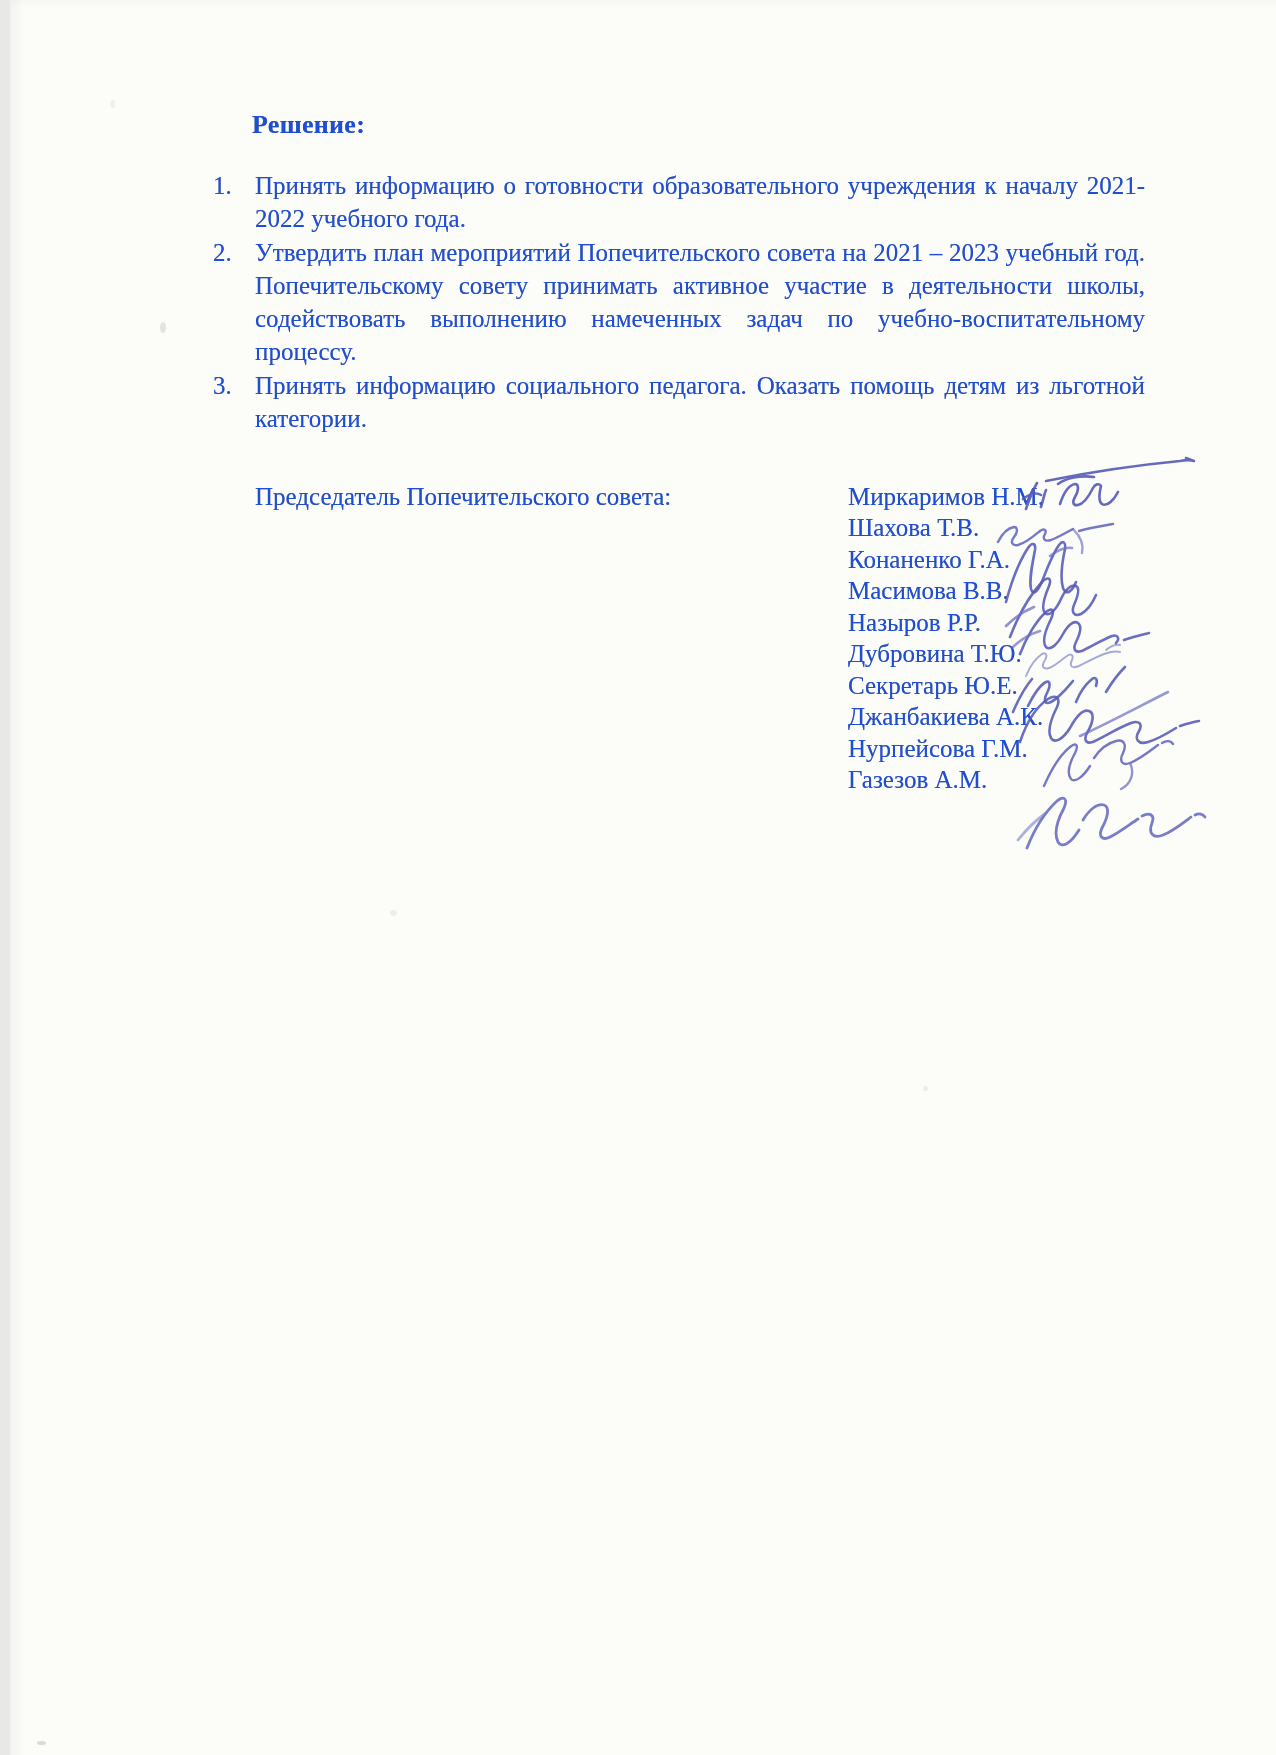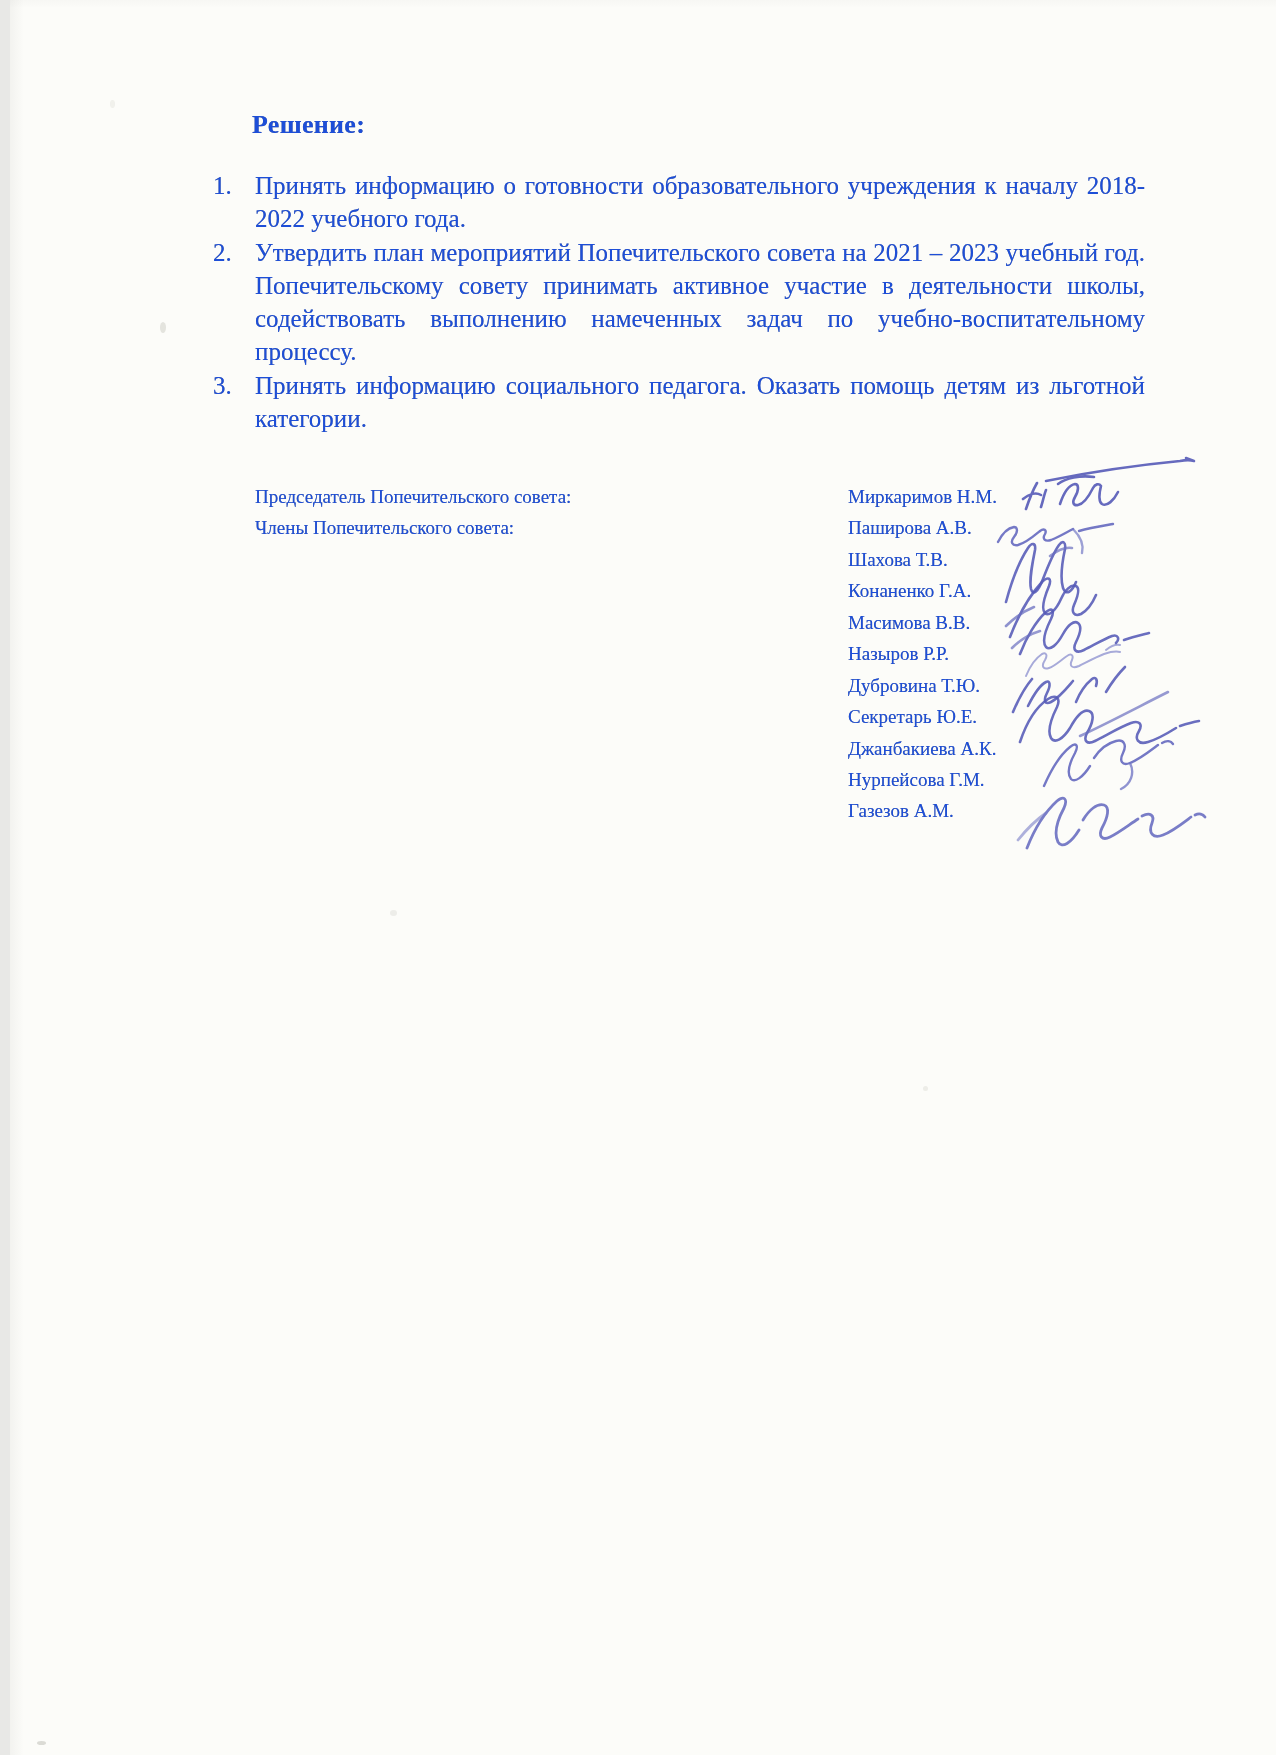--- a/index.html
+++ b/index.html
@@ -35,21 +35,21 @@
     position:relative;
     padding-left:42px;
     text-align:justify;
     text-shadow:0 0 0.5px rgba(50,50,50,0.5);
   }
   ol.decisions li .num{
     position:absolute;left:0;top:0;
   }
   .sig-block{
     position:absolute;left:245px;top:481px;width:960px;
-    font-size:19px;
+    font-size:25px;
   }
   .sig-row{
     display:flex;align-items:flex-start;
     height:31.45px;line-height:31.45px;
     white-space:nowrap;
     text-shadow:0 0 0.5px rgba(50,50,50,0.5);
   }
   .sig-row .role{width:593px;flex:none;}
   .sig-row .name{flex:none;}
   #sig-layer{
@@ -70,42 +70,38 @@
 </head>
 <body>
 
 <div id="page">
 
   <div class="heading">Решение:</div>
 
   <ol class="decisions">
     <li>
       <span class="num">1.</span>
-      <span class="txt">Принять информацию о готовности образовательного учреждения к началу 2018-2022 учебного года.</span>
+      <span class="txt">Принять информацию о готовности образовательного учреждения к началу 2021-2022 учебного года.</span>
     </li>
     <li>
       <span class="num">2.</span>
       <span class="txt">Утвердить план мероприятий Попечительского совета на 2021 – 2023 учебный год. Попечительскому совету принимать активное участие в деятельности школы, содействовать выполнению намеченных задач по учебно-воспитательному процессу.</span>
     </li>
     <li>
       <span class="num">3.</span>
       <span class="txt">Принять информацию социального педагога. Оказать помощь детям из льготной категории.</span>
     </li>
   </ol>
 
   <div class="sig-block">
     <div class="sig-row">
       <span class="role">Председатель Попечительского совета:</span>
       <span class="name">Миркаримов Н.М.</span>
     </div>
     <div class="sig-row">
-      <span class="role">Члены Попечительского совета:</span>
-      <span class="name">Паширова А.В.</span>
-    </div>
-    <div class="sig-row">
       <span class="role"></span>
       <span class="name">Шахова Т.В.</span>
     </div>
     <div class="sig-row">
       <span class="role"></span>
       <span class="name">Конаненко Г.А.</span>
     </div>
     <div class="sig-row">
       <span class="role"></span>
       <span class="name">Масимова В.В.</span>

